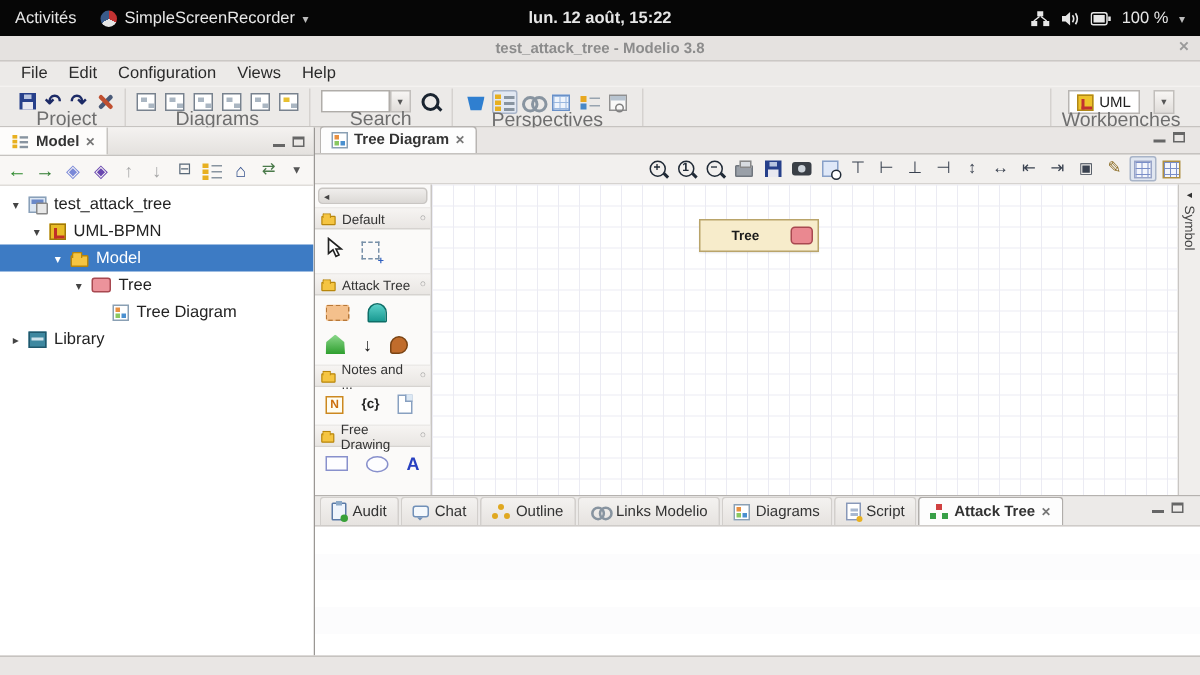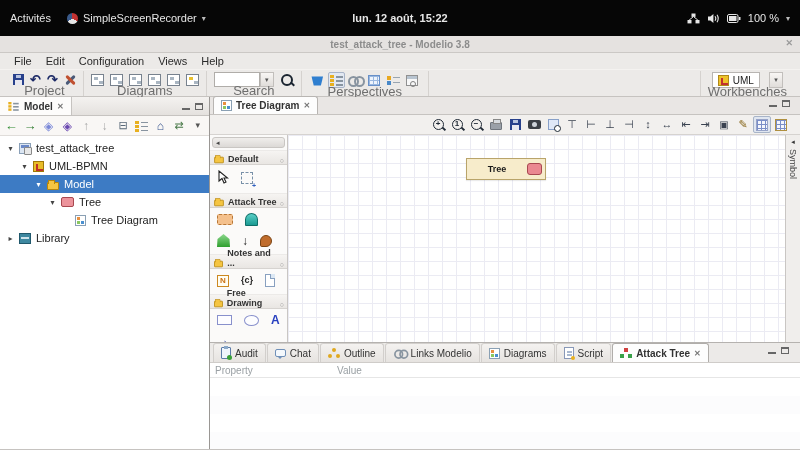--- a/index.html
+++ b/index.html
@@ -1,21 +1,21 @@
 <!DOCTYPE html>
 <html><head>
 <meta charset="utf-8">
 <style>
 *{margin:0;padding:0;box-sizing:border-box}
 html,body{width:800px;height:450px;overflow:hidden}
 body{font-family:"Liberation Sans",sans-serif;background:#e9e6e4;color:#222;font-size:11px}
 .screen{width:800px;height:450px;display:flex;flex-direction:column}
 
 
-.sysbar{height:36px;background:#060606;color:#e6e6e6;display:flex;align-items:center;padding:0 10px;position:relative;font-size:11px;flex:none}
+.sysbar{height:24px;background:#060606;color:#e6e6e6;display:flex;align-items:center;padding:0 10px;position:relative;font-size:11px;flex:none}
 .sys-left{display:flex;gap:16px;align-items:center}
 .sys-app{display:flex;gap:5px;align-items:center}
 .ssr-icon{width:11px;height:11px;border-radius:50%;background:conic-gradient(#c23232 0 33%,#e6e6e6 0 66%,#3a5a8a 0);display:inline-block}
 .chev{font-size:8px;color:#bbb}
 .sys-clock{position:absolute;left:50%;transform:translateX(-50%);font-weight:bold}
 .sys-right{margin-left:auto;display:flex;align-items:center;gap:7px}
 .sys-right svg{display:block}
 
 
 .titlebar{height:17px;background:#e5e2e0;border-bottom:1px solid #cbc8c5;display:flex;align-items:center;justify-content:center;position:relative;font-size:10px;font-weight:bold;color:#8c8c8c;flex:none}
@@ -147,21 +147,21 @@
 .right-col{flex:1;display:flex;flex-direction:column;min-width:0}
 .editor-tabbar{height:18px;background:#e9e6e4;border-bottom:1px solid #c6c3c0;display:flex;align-items:flex-end;position:relative;padding-left:3px;flex:none}
 .etab{height:18px;background:#fdfdfd;border:1px solid #b8b5b2;border-bottom:none;border-radius:3px 3px 0 0;display:flex;align-items:center;gap:4px;padding:0 7px;font-size:10px;font-weight:bold;color:#333}
 .editor-tabbar .panel-btns{position:absolute;right:4px;top:3px}
 .dtoolbar{height:20px;background:#f2f0ee;border-bottom:1px solid #d6d3d0;display:flex;align-items:center;justify-content:flex-end;gap:1px;padding-right:10px;flex:none}
 .dt{width:18px;height:17px;display:flex;align-items:center;justify-content:center;color:#3a4250}
 .dt.pressed{background:#e0e6f0;border:1px solid #a8b4c8;border-radius:2px}
 .mid-row{height:207px;display:flex;flex:none}
 .palette{width:78px;background:#fbfaf9;border-right:1px solid #c9c6c3;display:flex;flex-direction:column;overflow:hidden;flex:none}
 .pal-collapse{height:11px;margin:2px 2px 2px 2px;background:linear-gradient(#f0eeec,#dcd9d6);border:1px solid #c9c6c3;border-radius:3px;font-size:7px;color:#444;display:flex;align-items:center;padding-left:3px;flex:none}
-.pal-header{height:15px;background:linear-gradient(#f6f4f2,#e9e6e3);border-top:1px solid #eceae8;border-bottom:1px solid #d6d3d0;display:flex;align-items:flex-end;gap:3px;padding:0 3px;font-size:9px;font-weight:bold;color:#333;flex:none}
+.pal-header{height:15px;background:linear-gradient(#f6f4f2,#e9e6e3);border-top:1px solid #eceae8;border-bottom:1px solid #d6d3d0;display:flex;align-items:center;gap:3px;padding:0 3px;font-size:9px;font-weight:normal;color:#333;flex:none}
 .pal-header .ic-folder{transform:scale(.8);margin-top:2px}
 .pal-pin{margin-left:auto;font-size:7px;color:#999}
 .pal-tools{display:flex;flex-wrap:wrap;gap:8px 12px;padding:5px 5px 7px 7px;align-items:center}
 .canvas{flex:1;position:relative;background-color:#fff;background-image:linear-gradient(#ebebf3 1px,transparent 1px),linear-gradient(90deg,#ebebf3 1px,transparent 1px);background-size:14px 14px;min-width:0}
 .dnode{position:absolute;left:178px;top:23px;width:80px;height:22px;background:#f7eccb;border:1px solid #b9a46a;display:flex;align-items:center;box-shadow:0 1px 1px rgba(0,0,0,.08)}
 .dnode-label{flex:1;text-align:center;font-size:9px;font-weight:bold;color:#1a1a1a}
 .node-badge{width:15px;height:12px;background:#ea8890;border:1px solid #a84850;border-radius:3px;margin-right:3px;flex:none}
 .symbol-strip{width:15px;background:#f0eeec;border-left:1px solid #c9c6c3;display:flex;flex-direction:column;align-items:center;padding-top:3px;gap:3px;flex:none}
 .symbol-pin{font-size:7px;color:#333}
 .vlabel{writing-mode:vertical-rl;font-size:9px;color:#444}
@@ -545,24 +545,20 @@
             <span class="btab active">
               <span class="ic-atree"></span>
               <span>Attack Tree</span>
               <span class="tab-close">✕</span>
             </span>
             <span class="panel-btns">
             <span class="b-min"></span>
             <span class="b-max"></span>
           </span>
         </div>
-        <div class="prop-header">
-          <span class="prop-col1">Property</span>
-          <span class="prop-col2">Value</span>
-        </div>
         <div class="prop-body"></div>
       </div>
 
     </div>
   </div>
 
   <div class="statusbar"></div>
 </div>
 
 </body></html>

